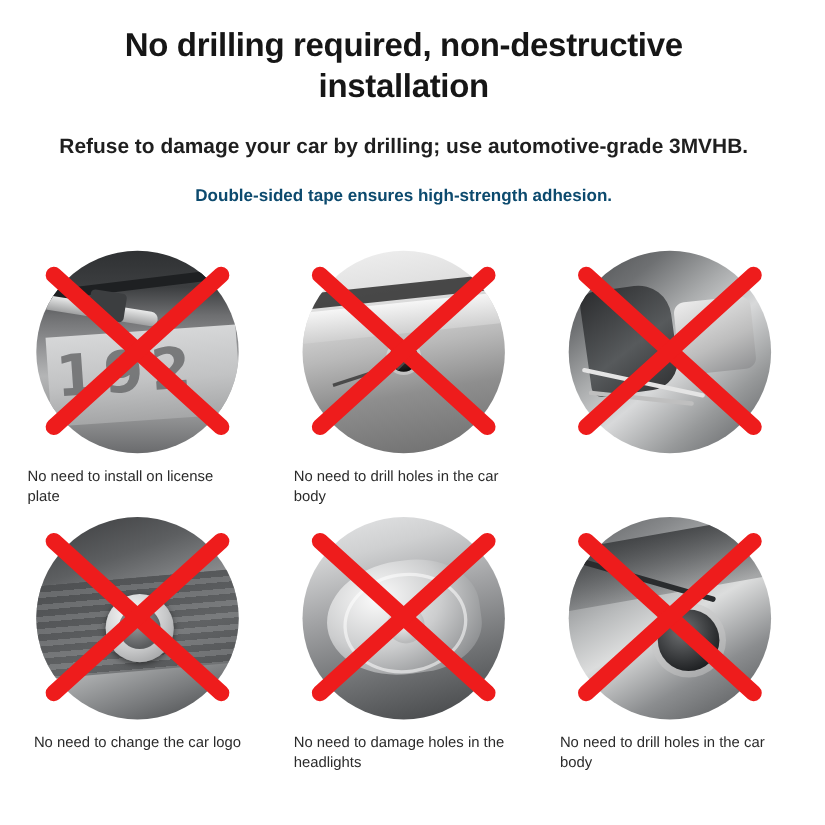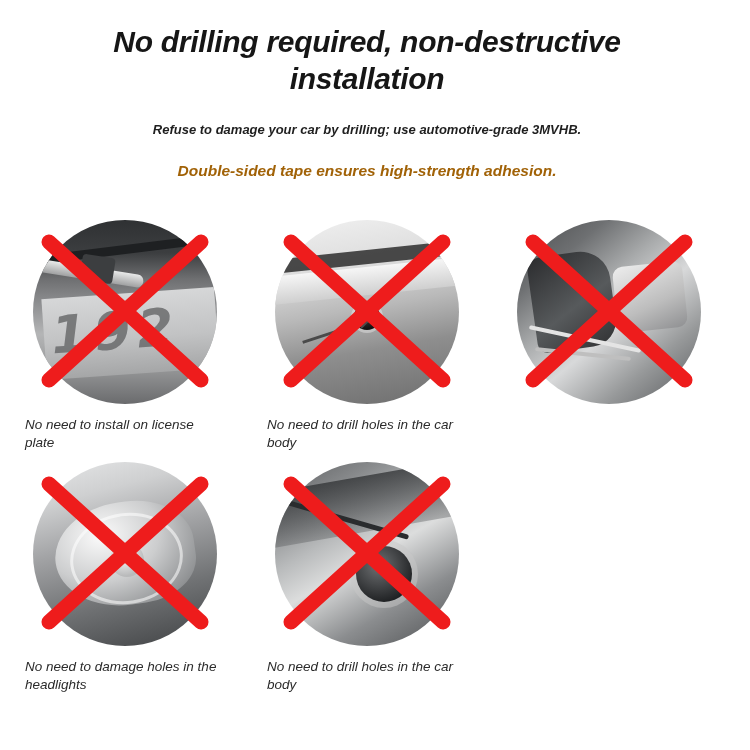--- a/index.html
+++ b/index.html
@@ -13,45 +13,44 @@
     font-family: "Liberation Sans", sans-serif;
     color: #1c1c1c;
     overflow: hidden;
   }
   .page {
     width: 750px;
     height: 750px;
     position: relative;
     box-sizing: border-box;
     padding: 18px 24px 0 8px;
-    font-style: italic;
   }
   .headline {
     text-align: center;
     font-size: 30px;
     font-weight: bold;
     line-height: 1.22;
     letter-spacing: -0.3px;
     color: #161616;
     margin: 6px 0 0 0;
     padding: 0 30px;
   }
   .sub {
     text-align: center;
-    font-size: 13px;
+    font-size: 19px;
     font-weight: bold;
     color: #1f1f1f;
     margin-top: 24px;
     line-height: 1.35;
   }
   .sub2 {
     text-align: center;
     font-size: 15.5px;
     font-weight: bold;
-    color: #a16207;
+    color: #0c4a6e;
     margin-top: 22px;
     line-height: 1.35;
   }
   .grid {
     margin-top: 38px;
     display: grid;
     grid-template-columns: repeat(3, 1fr);
     row-gap: 10px;
     column-gap: 8px;
   }
@@ -401,20 +400,33 @@
           <div class="wire"></div>
           <div class="wire2"></div>
         </div>
         <svg class="cross" viewBox="0 0 184 184">
           <line x1="16" y1="22" x2="168" y2="160" stroke="#ee1c1c" stroke-width="15" stroke-linecap="round"></line>
           <line x1="168" y1="22" x2="16" y2="160" stroke="#ee1c1c" stroke-width="15" stroke-linecap="round"></line>
         </svg>
       </div>
     </div>
 
+    <div class="cell">
+      <div class="thumb-wrap">
+        <div class="thumb img4">
+          <div class="grille"></div>
+          <div class="emblem"></div>
+        </div>
+        <svg class="cross" viewBox="0 0 184 184">
+          <line x1="16" y1="22" x2="168" y2="160" stroke="#ee1c1c" stroke-width="15" stroke-linecap="round"></line>
+          <line x1="168" y1="22" x2="16" y2="160" stroke="#ee1c1c" stroke-width="15" stroke-linecap="round"></line>
+        </svg>
+      </div>
+      <div class="caption">No need to change the car logo</div>
+    </div>
 
     <div class="cell">
       <div class="thumb-wrap">
         <div class="thumb img5">
           <div class="lens"></div>
           <div class="ring"></div>
           <div class="bulb"></div>
         </div>
         <svg class="cross" viewBox="0 0 184 184">
           <line x1="16" y1="22" x2="168" y2="160" stroke="#ee1c1c" stroke-width="15" stroke-linecap="round"></line>

